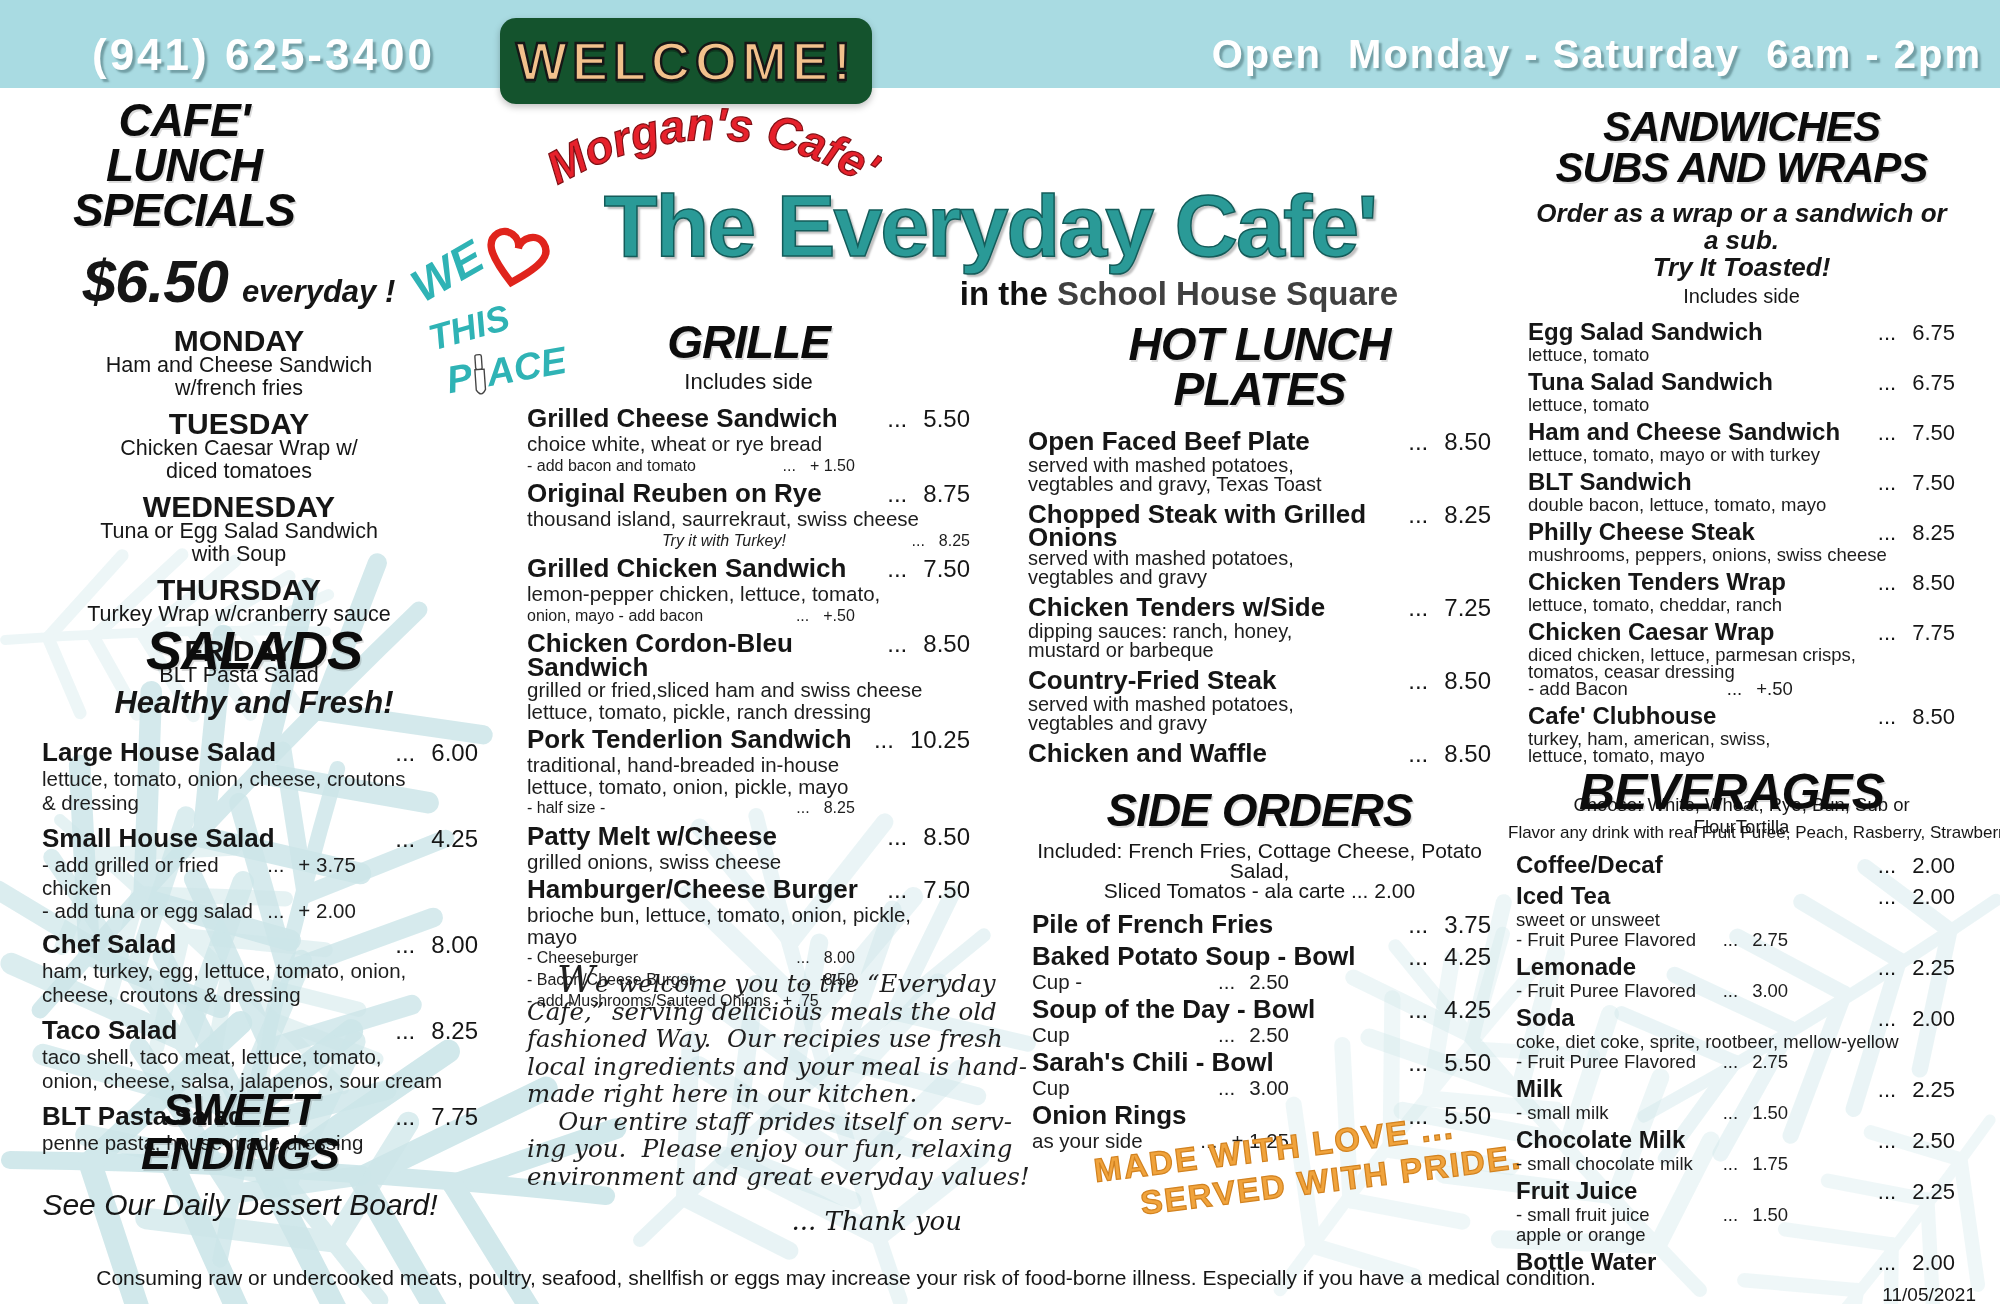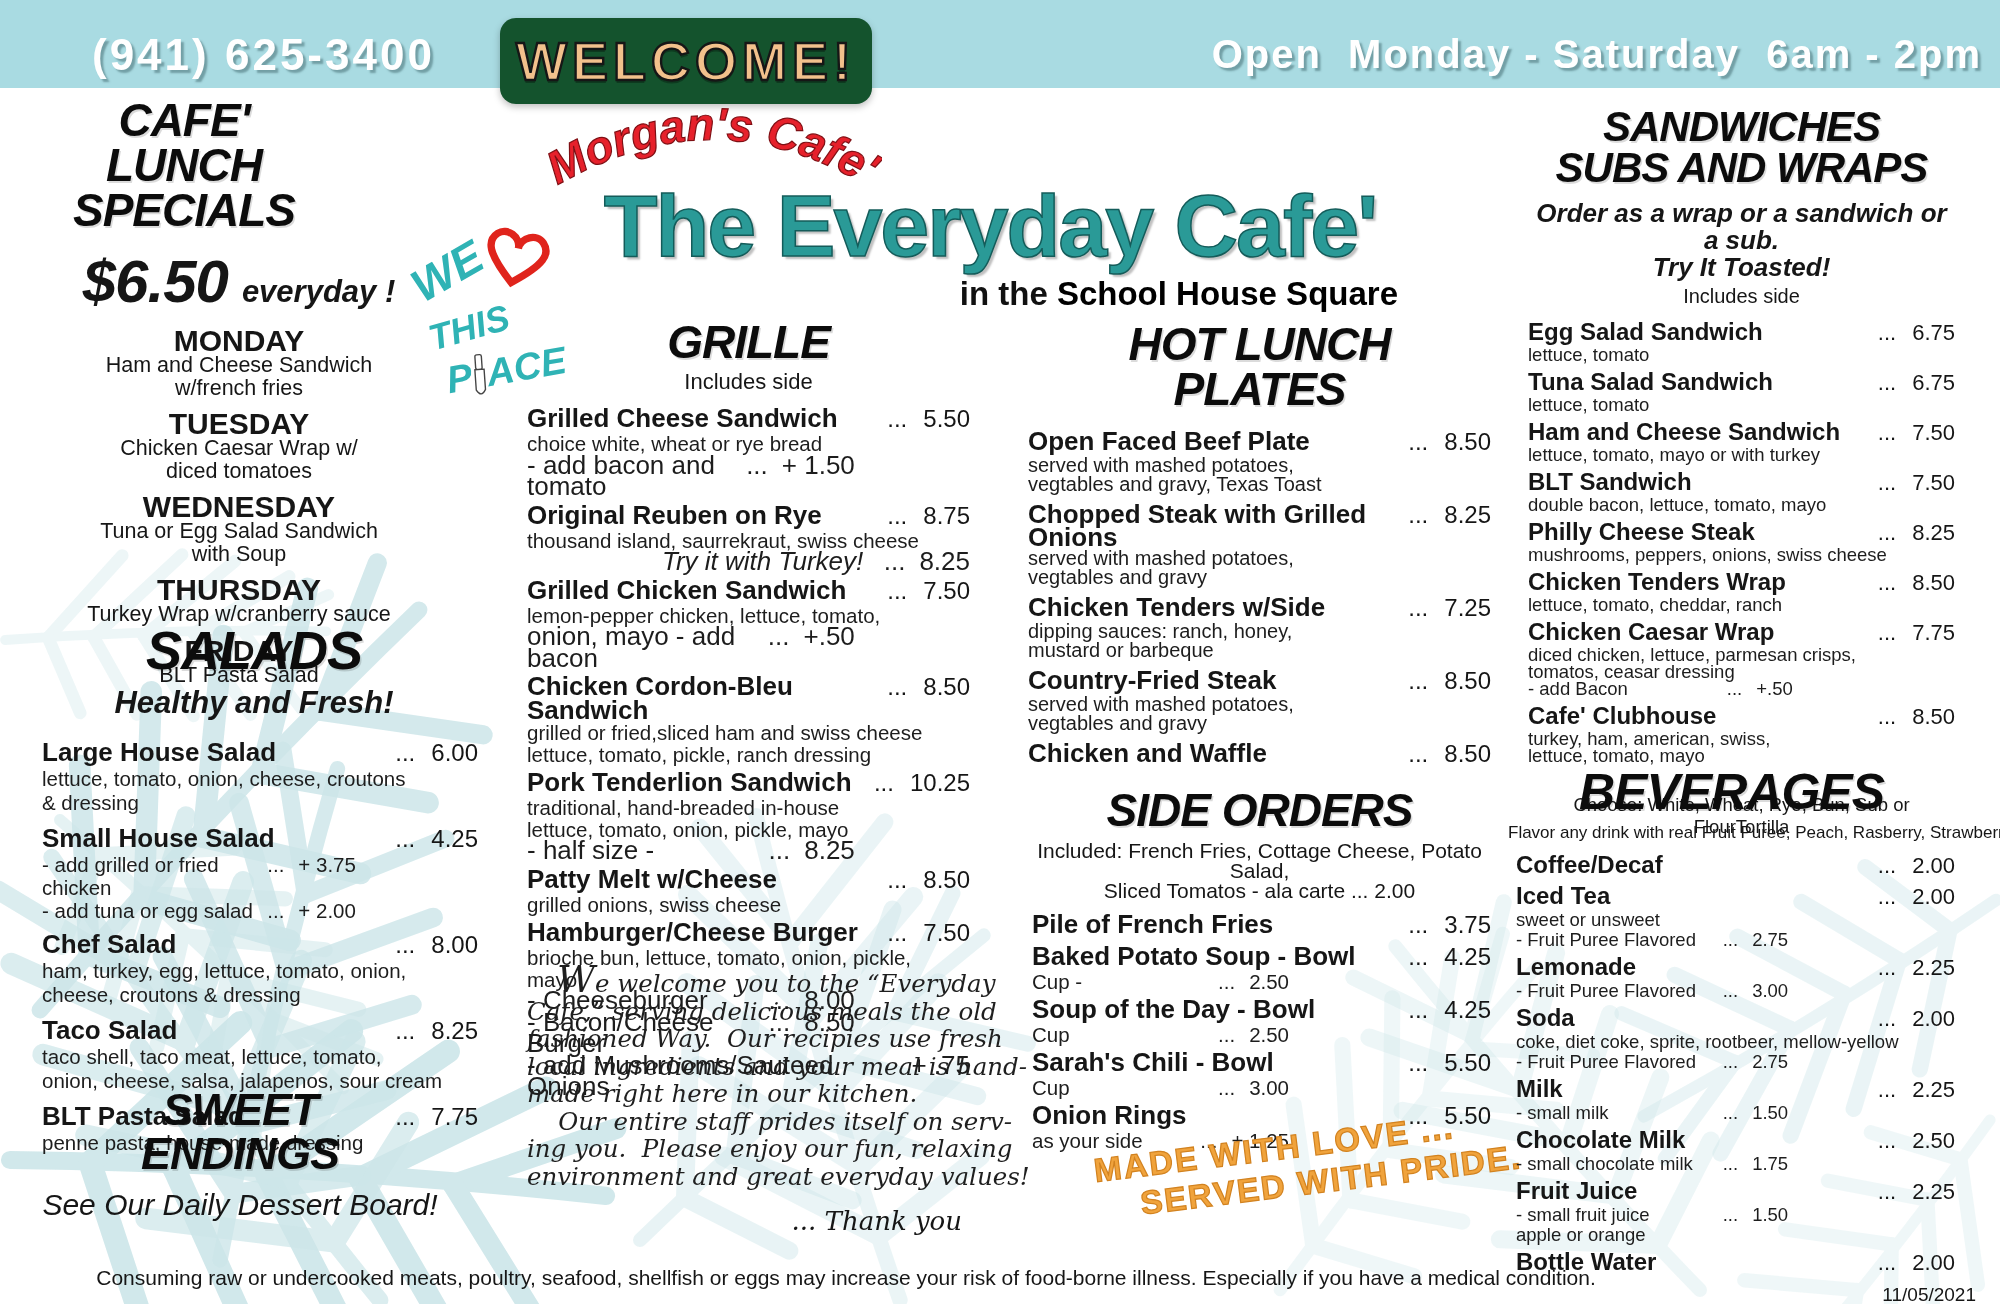--- a/index.html
+++ b/index.html
@@ -54,38 +54,38 @@
   #sweet{left:30px;top:1088px;width:420px;}
   .sweet-title{font-size:45px;}
   .sweet-tagline{font-size:30px;font-style:italic;text-align:center;margin-top:12px;letter-spacing:0;}
   
   #brand{left:520px;top:88px;width:940px;z-index:2;position:absolute;}
   #brand-arc{display:block;margin-left:22px;}
   #brand-main{font-size:88px;font-weight:bold;letter-spacing:-2px;color:#2a9a97;text-align:center;
       line-height:.9;margin-top:-6px;-webkit-text-stroke:1.5px #145c5a;
       text-shadow:3px 3px 2px rgba(0,0,0,.25);}
   #brand-loc{font-size:33px;font-weight:bold;text-align:right;padding-right:62px;margin-top:10px;color:#111;}
-  #brand-loc .loc-high{color:#000000;}
+  #brand-loc .loc-high{color:#404040;}
   
   #badge{left:402px;top:222px;width:220px;height:170px;position:absolute;z-index:3;}
   .badge-word{position:absolute;color:#2fb3b5;font-weight:bold;font-style:italic;line-height:1;}
   #badge-w1{left:8px;top:26px;font-size:46px;transform:rotate(-30deg);}
   #badge-w2{left:26px;top:88px;font-size:36px;transform:rotate(-16deg);}
   #badge-w3{left:44px;top:124px;font-size:38px;transform:rotate(-10deg);display:flex;align-items:center;}
   #badge-heart{position:absolute;left:64px;top:-16px;}
   
   #grille{left:527px;top:320px;width:443px;}
   .grille-title{font-size:46px;}
   .grille-note{font-size:22px;text-align:center;margin-top:4px;}
   #grille-items{margin-top:10px;}
   #grille .mi{margin-bottom:4px;}
   #grille .mi-name{font-size:26px;line-height:24px;}
   #grille .mi-price{font-size:24px;}
   #grille .mi-desc{font-size:20.5px;line-height:21.5px;}
-  #grille .mi-extra{width:74%;font-size:26px;line-height:21.5px;}
+  #grille .mi-extra{width:74%;font-size:16px;line-height:21.5px;}
   
   #welcome-note{left:527px;top:966px;width:445px;font-family:"DejaVu Serif", serif;font-style:italic;}
   .wl{font-size:24.5px;line-height:27.5px;white-space:pre;color:#1f1f1f;}
   .wl0{padding-left:30px;}
   .wl0::first-letter{font-size:37px;}
   #wn-signoff{margin-top:16px;text-align:right;padding-right:10px;font-size:26px;}
   
   #hotlunch{left:1028px;top:322px;width:463px;}
   .hl-title{font-size:46px;}
   #hotlunch-items{margin-top:16px;}

